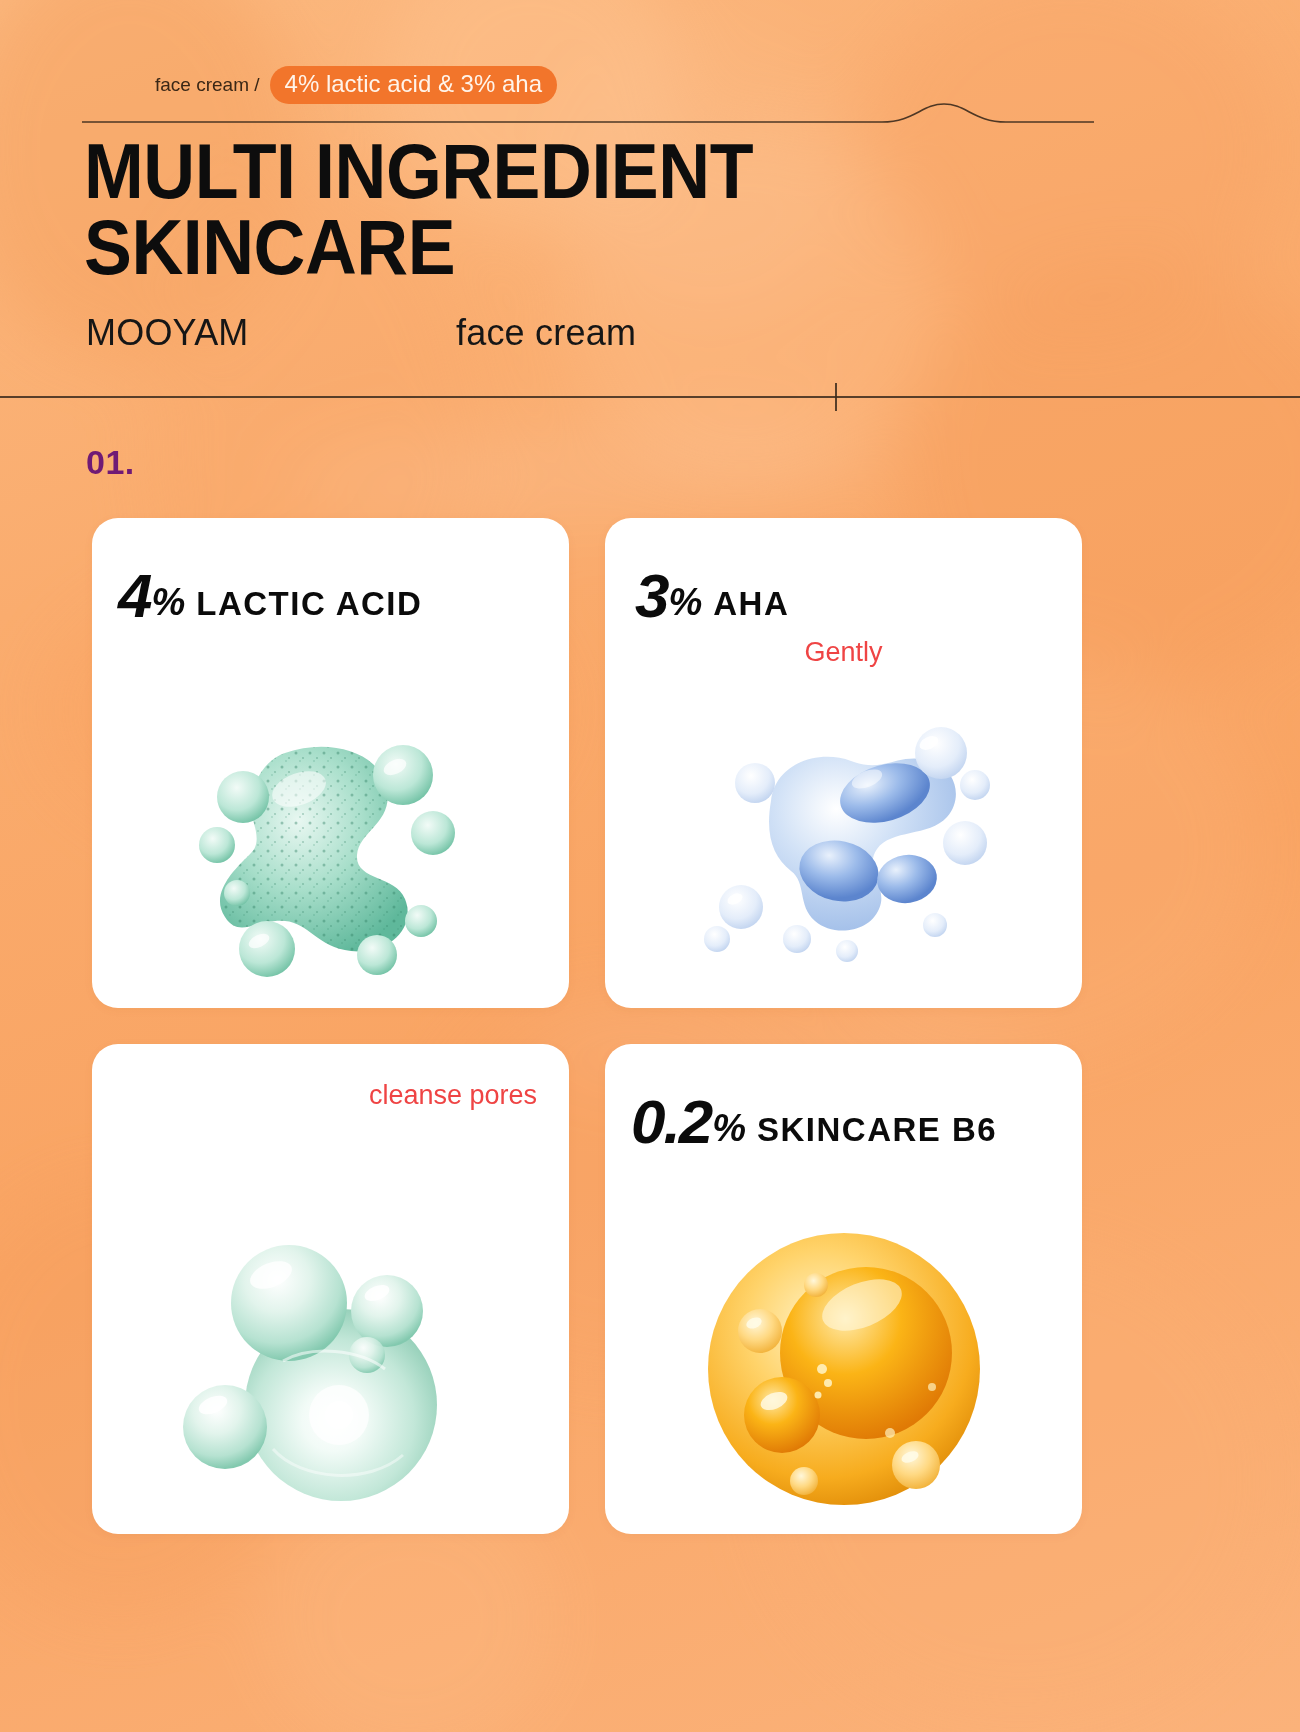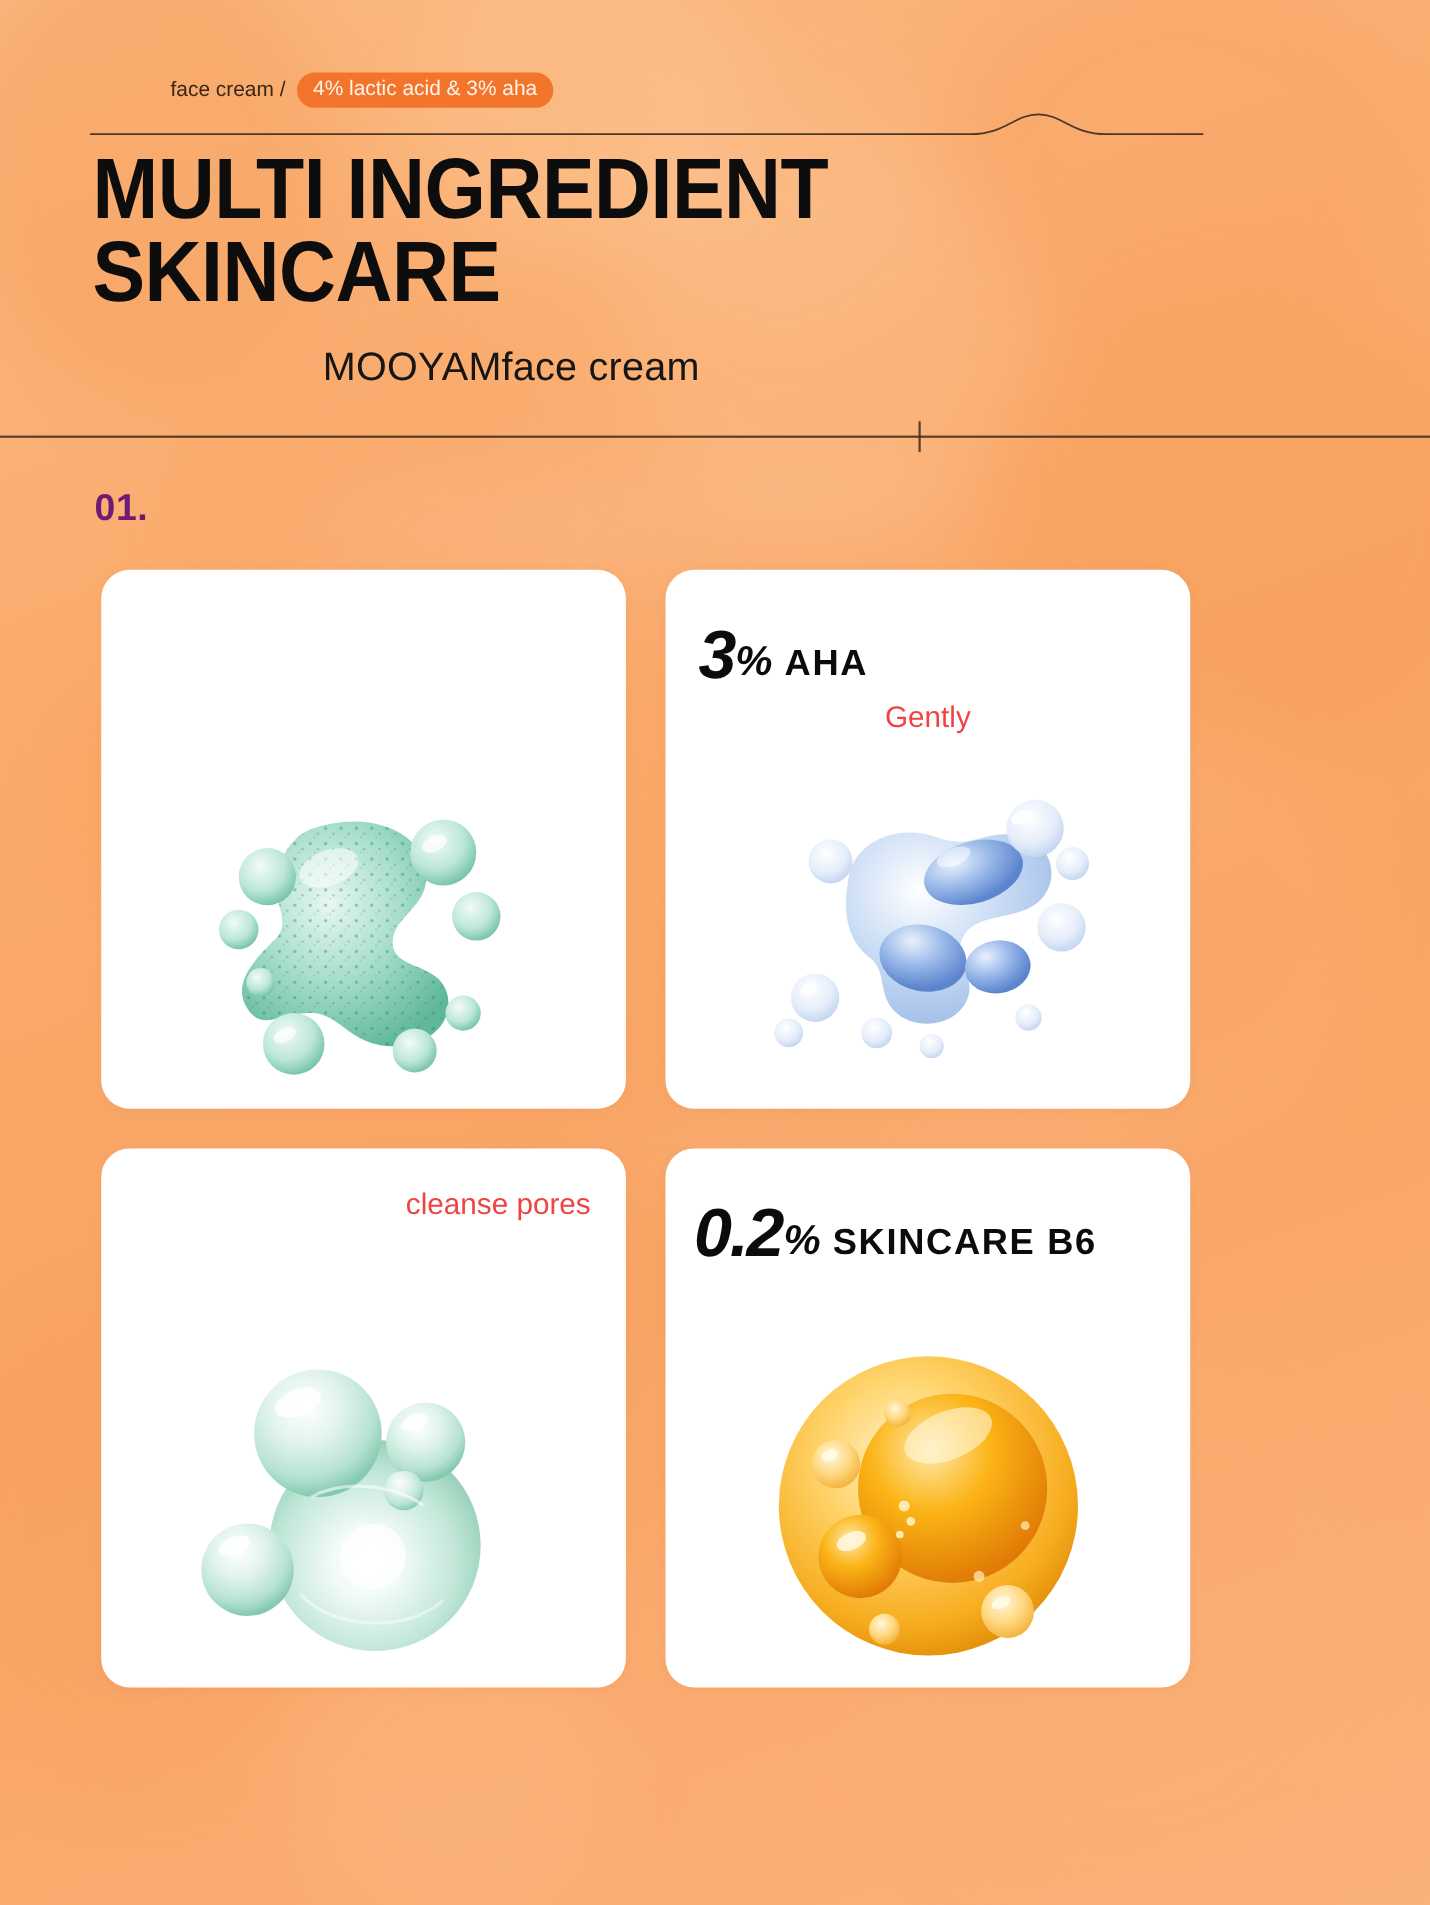--- a/index.html
+++ b/index.html
@@ -56,21 +56,21 @@
     display: flex; align-items: center; gap: 10px;
     font-size: 19px;
     color: #3a2716;
   }
   #breadcrumb .crumb-text { white-space: nowrap; }
   #breadcrumb .crumb-pill {
     background: #F2752B;
     color: #FFF4EA;
     border-radius: 999px;
     padding: 4px 15px 6px;
-    font-size: 19px;
+    font-size: 24px;
     white-space: nowrap;
     line-height: 1.15;
   }
 
   
   #top-rule {
     position: absolute;
     left: 82px; top: 100px;
     width: 1012px; height: 36px;
     overflow: visible;
@@ -92,21 +92,20 @@
 
   #brandrow {
     position: absolute;
     left: 86px; top: 312px;
     width: 900px;
     display: flex;
     color: #161616;
     font-size: 36px;
     font-weight: 400;
     letter-spacing: 0.2px;
-    text-align: right;
   }
   #brandrow .brand-name { width: 370px; }
 
   #mid-rule {
     position: absolute;
     left: 0; top: 396px;
     width: 1300px; height: 2px;
     background: #3b2a1c;
     opacity: .85;
   }
@@ -234,20 +233,23 @@
   </div>
 
   <div id="mid-rule"></div>
   <div id="mid-tick"></div>
 
   <div id="section-num">01.</div>
 
   <div id="grid">
 
     <div class="card">
+      <div class="card-head head-left">
+        <span class="num">4</span><span class="pct">%</span><span class="name">LACTIC ACID</span>
+      </div>
       <div class="card-sub"></div>
 
       <div class="art">
         <svg width="300" height="300" viewBox="0 0 300 300">
           <defs>
             <radialGradient id="g1a" cx="42%" cy="36%" r="70%">
               <stop offset="0%" stop-color="#E8F7F1"></stop>
               <stop offset="48%" stop-color="#A9DFCB"></stop>
               <stop offset="100%" stop-color="#5FB89B"></stop>
             </radialGradient>

